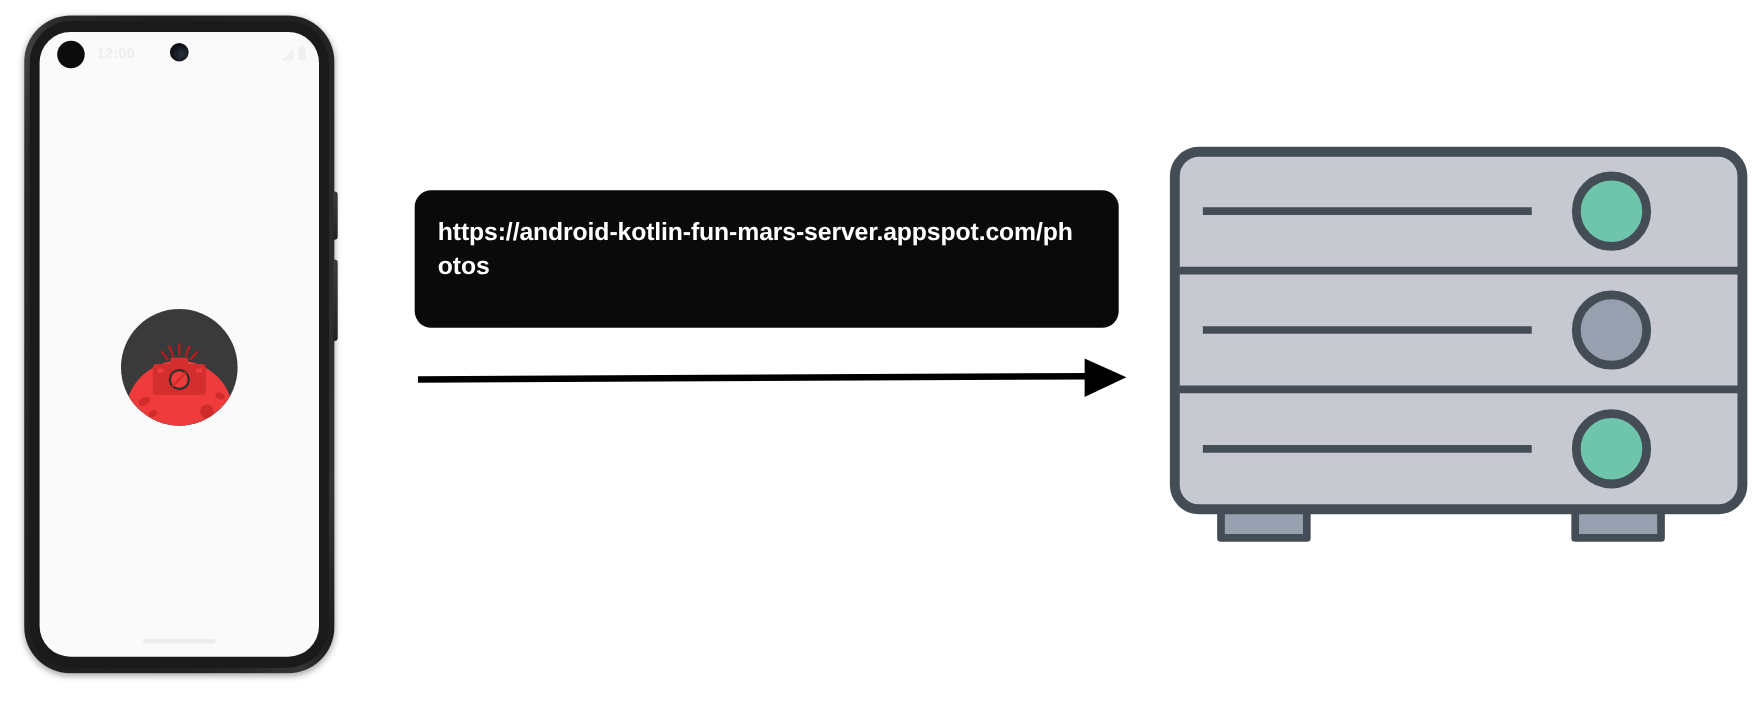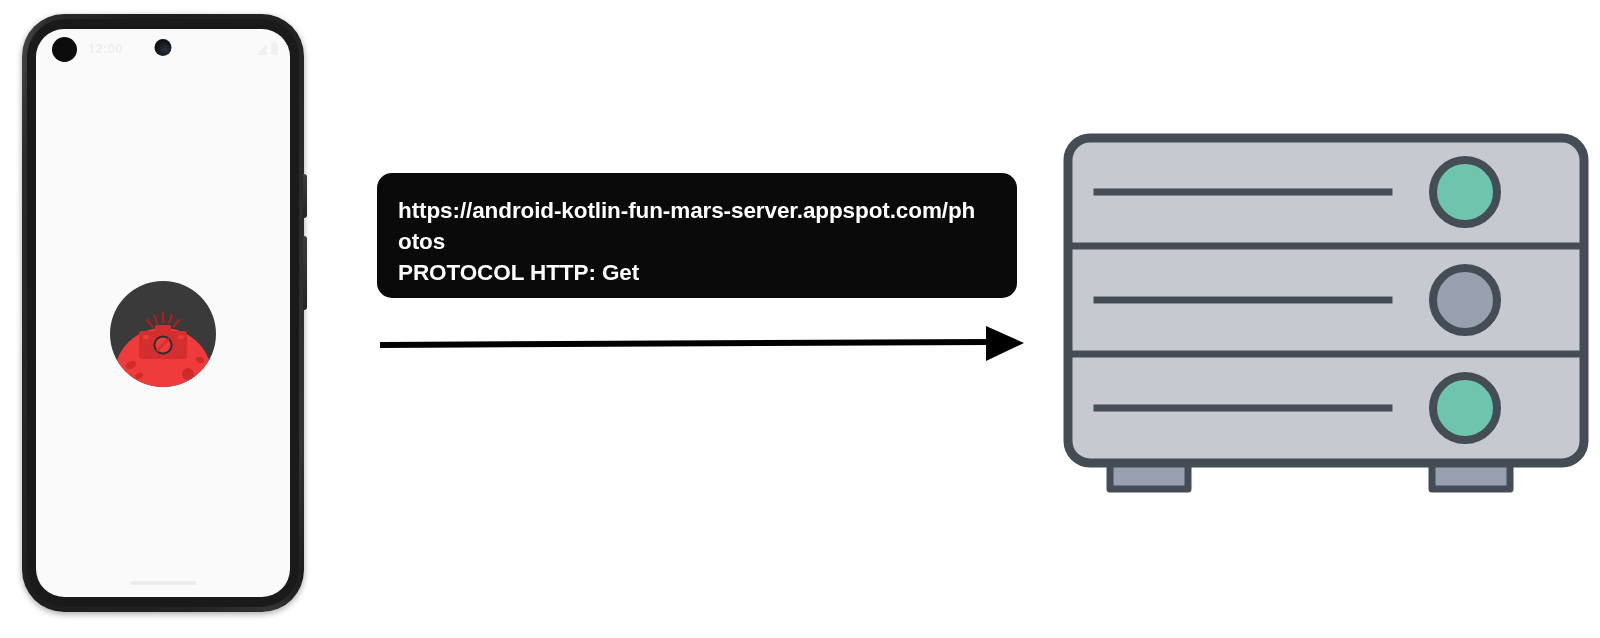--- a/index.html
+++ b/index.html
@@ -256,21 +256,20 @@
           </svg>
         </div>
       </div>
 
       <div class="nav-pill"></div>
     </div>
   </div>
 
   <div id="url-box" style="background: rgb(10, 10, 10);">
     <div class="line" style="color: rgb(255, 255, 255);">https://android-kotlin-fun-mars-server.appspot.com/photos</div>
-    <div class="line" style="color: rgb(255, 255, 255);">PROTOCOL HTTP: Get</div>
   </div>
 
   <div id="arrow">
     <svg width="650" height="45" viewBox="0 0 650 45">
       <line x1="2" y1="27" x2="612" y2="24" stroke="#000000" stroke-width="6"></line>
       <polygon points="608,8 646,25 608,43" fill="#000000"></polygon>
     </svg>
   </div>
 
   <div id="server">

